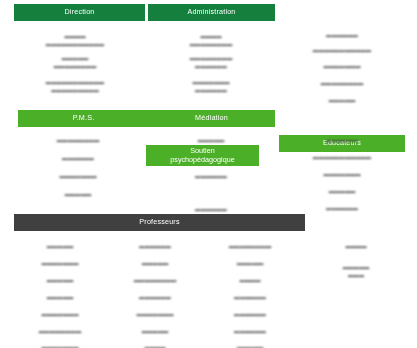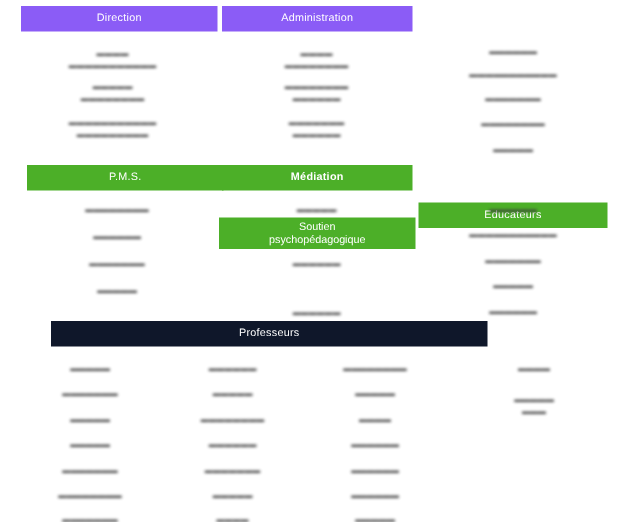--- a/index.html
+++ b/index.html
@@ -16,23 +16,23 @@
     position:absolute;
     display:flex;align-items:center;justify-content:center;
     color:#ffffff;
     font-size:7.2px;
     letter-spacing:.18px;
     text-align:center;
     line-height:1.15;
     box-sizing:border-box;
     padding:1px 3px;
   }
-  .hdr.red{background:#8b5cf6;}
+  .hdr.red{background:#15803d;}
   .hdr.green{background:#4caf28;}
-  .hdr.yellow{background:#0f172a;margin-left:20px;}
+  .hdr.yellow{background:#404040;}
   .hdr.blue{background:#3d8fdd;}
 
   .subbox{
     position:absolute;
     display:flex;align-items:center;justify-content:center;
     background:#4caf28;color:#fff;
     font-size:7.2px;line-height:1.2;text-align:center;
     box-sizing:border-box;padding:2px 4px;
   }
 
@@ -103,22 +103,22 @@
     </div>
     <div class="entry" style="left: 78px; top: 155px;">
       <span>▬▬▬▬▬▬</span>
     </div>
     <div class="entry" style="left: 78px; top: 173px;">
       <span>▬▬▬▬▬▬▬</span>
     </div>
     <div class="entry" style="left: 78px; top: 191px;">
       <span>▬▬▬▬▬</span>
     </div>
-    <div class="hdr green" style="left: 148px; top: 110px; width: 127px; height: 17px; font-weight: bold;">Médiation</div>
-    <div class="subbox" style="left: 146px; top: 145px; width: 131px; height: 21px; white-space: pre-line;">Soutien
+    <div class="hdr green" style="left: 148px; top: 110px; width: 127px; height: 17px;">Médiation</div>
+    <div class="subbox" style="left: 146px; top: 145px; width: 113px; height: 21px; white-space: pre-line;">Soutien
 psychopédagogique</div>
     <div class="entry" style="left: 211px; top: 137px;">
       <span>▬▬▬▬▬</span>
     </div>
     <div class="entry" style="left: 211px; top: 173px;">
       <span>▬▬▬▬▬▬</span>
     </div>
     <div class="entry" style="left: 211px; top: 206px;">
       <span>▬▬▬▬▬▬</span>
     </div>

